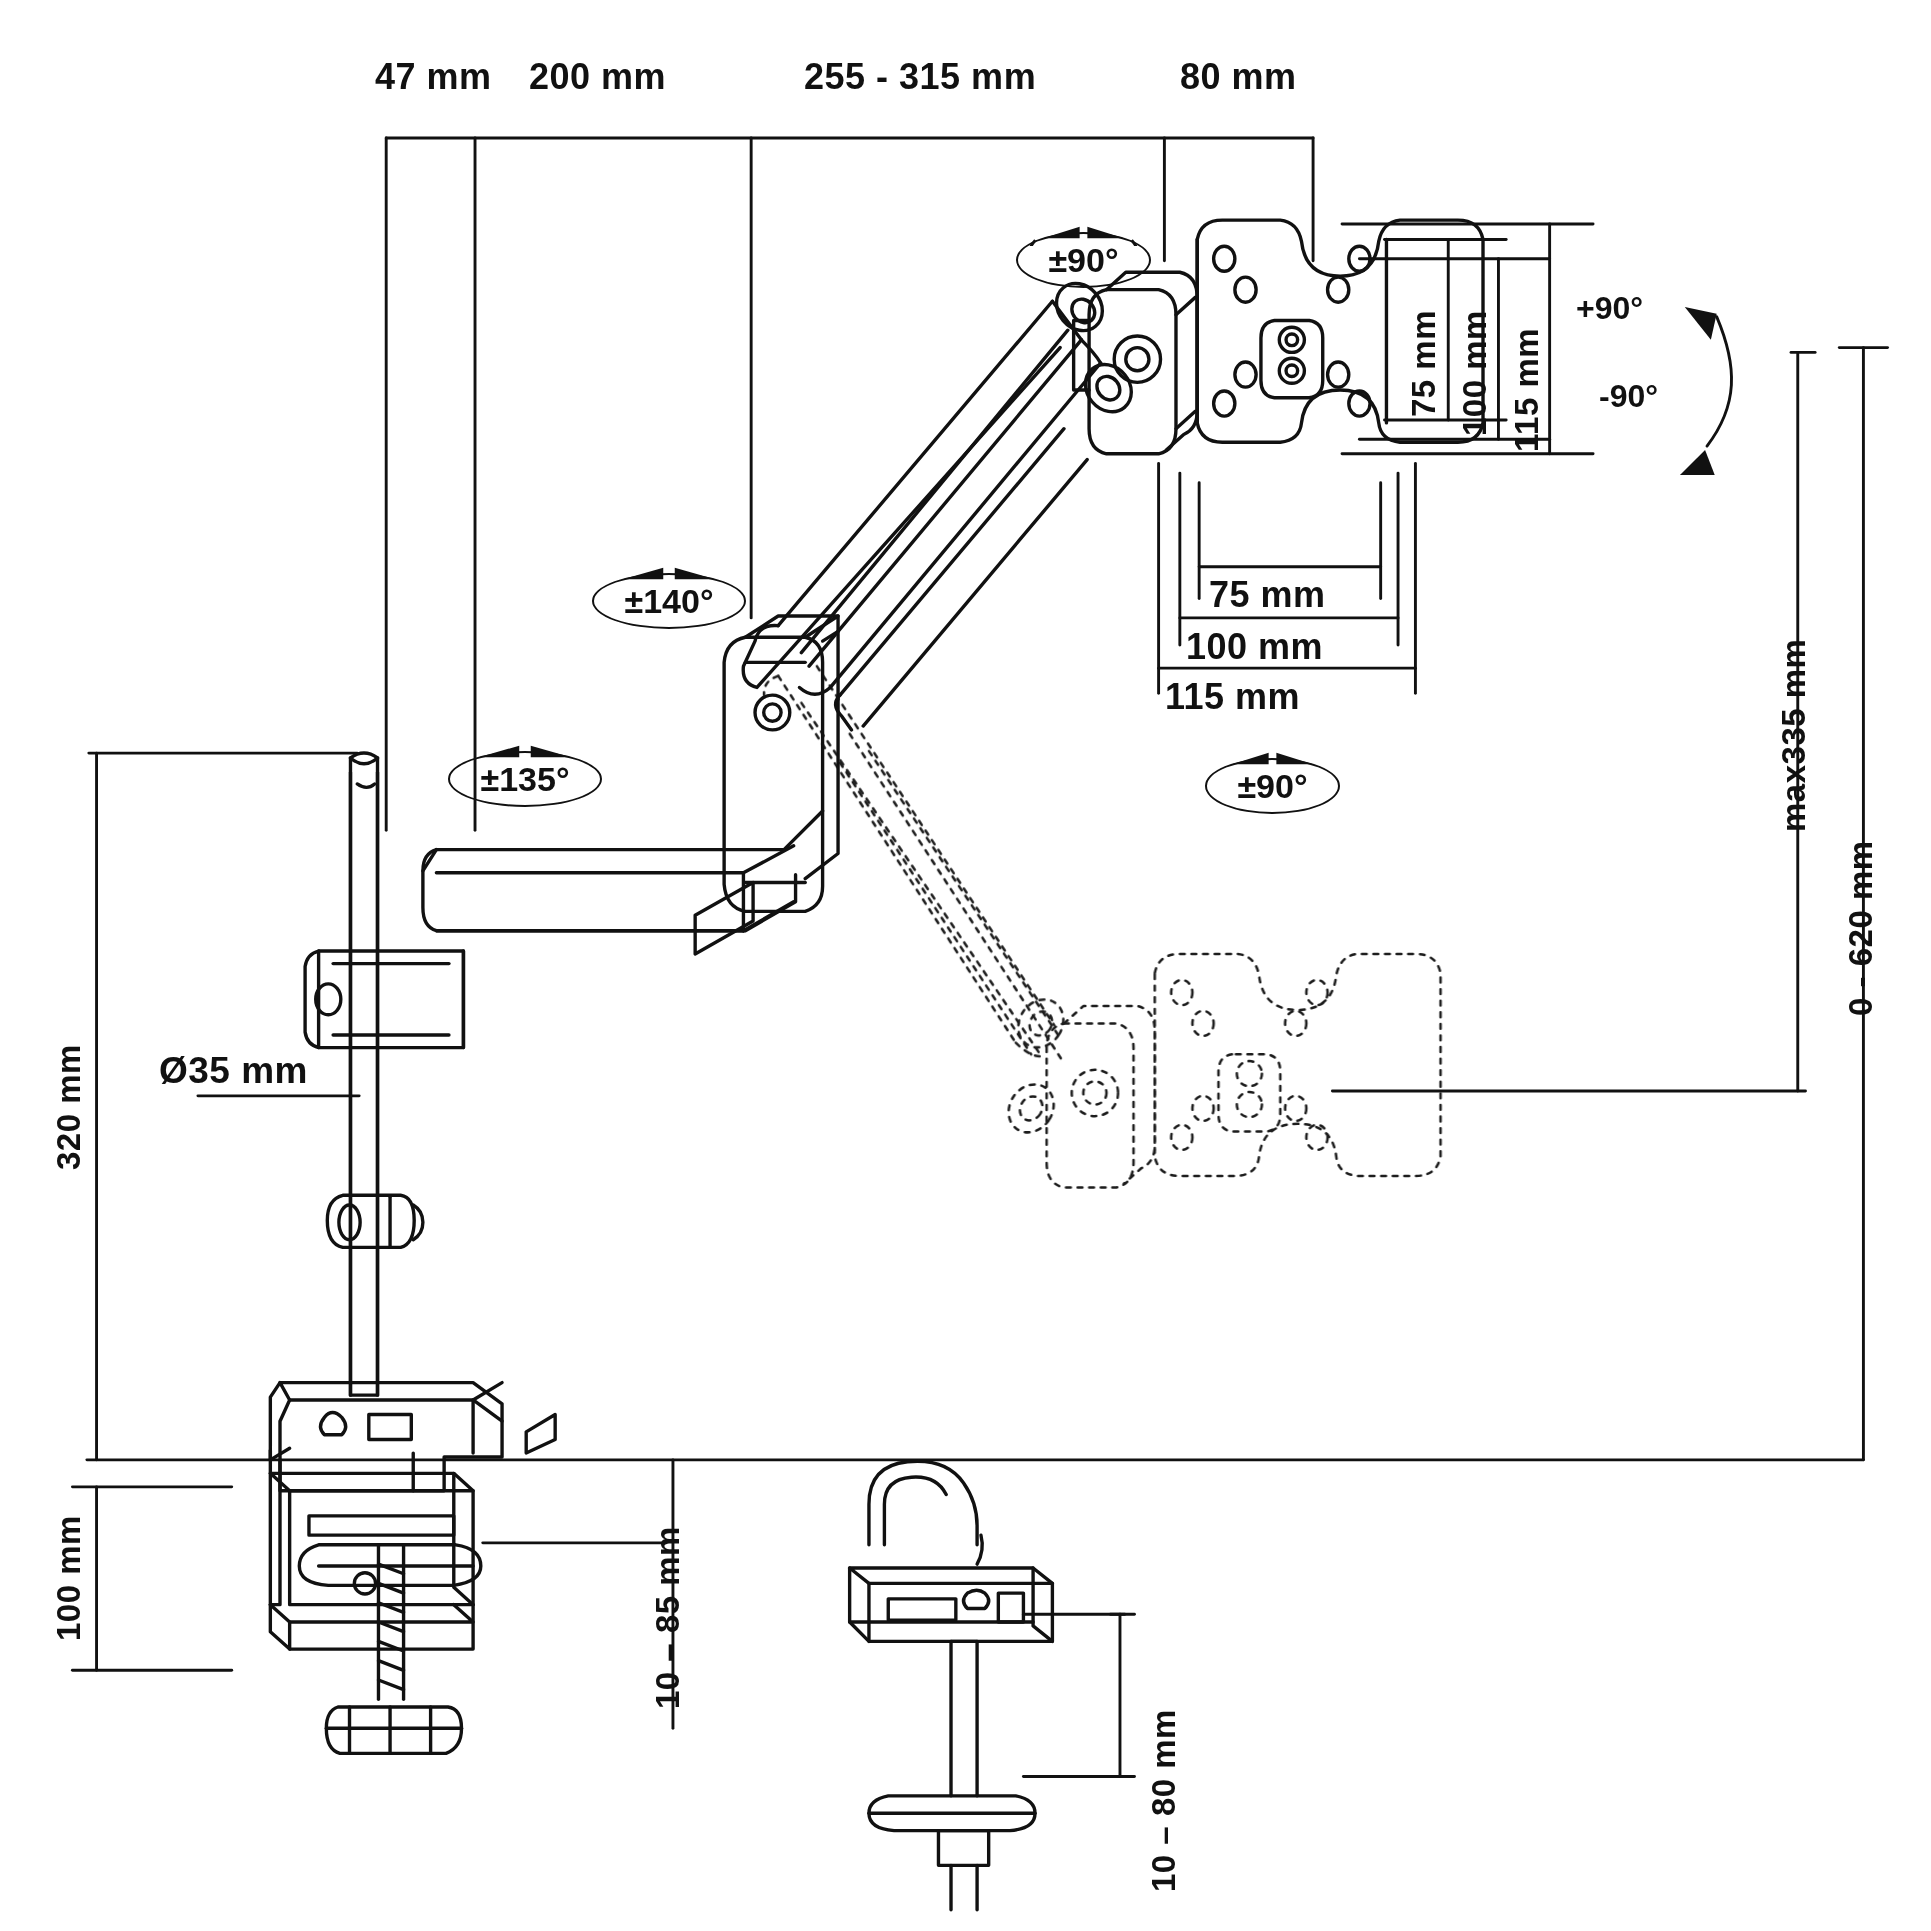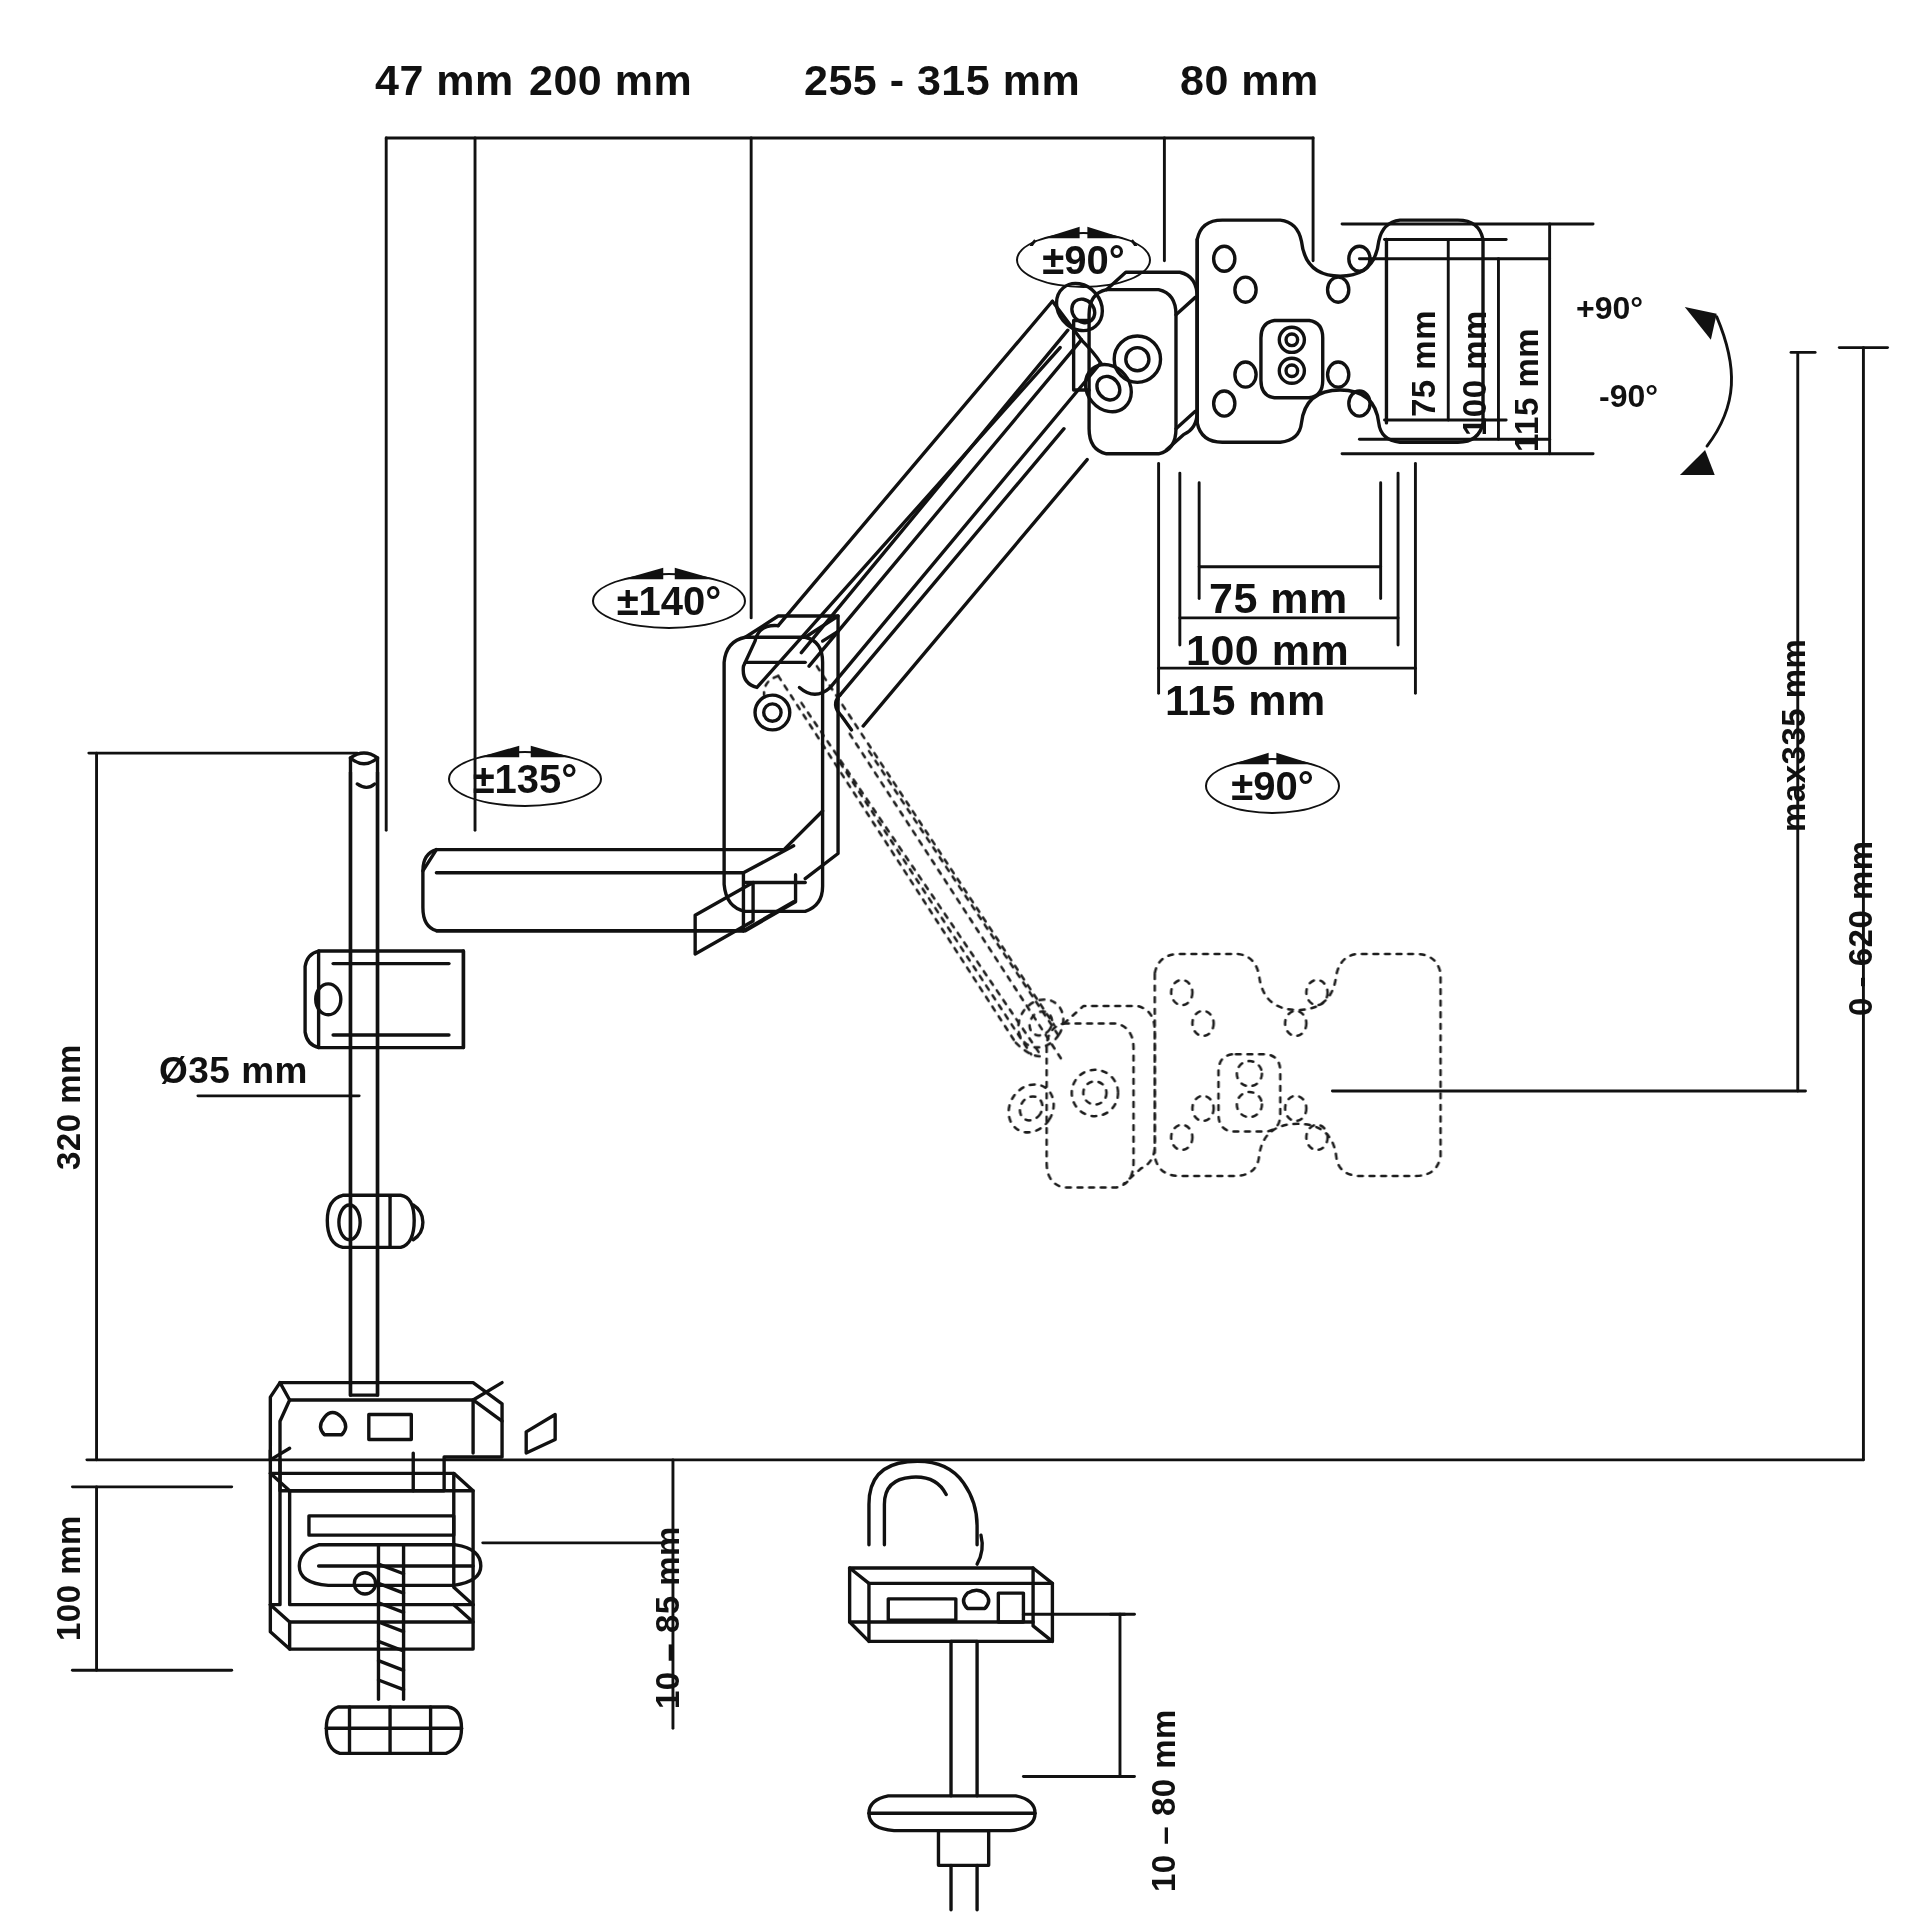--- a/index.html
+++ b/index.html
@@ -1,25 +1,25 @@
 <!DOCTYPE html>
 <html><head>
 <meta charset="utf-8">
 <style>
   html,body{margin:0;padding:0;background:#ffffff;}
   body{width:1931px;height:1931px;overflow:hidden;font-family:"Liberation Sans",sans-serif;}
   #stage{position:relative;width:1931px;height:1931px;background:#fff;}
   svg{display:block;}
   .lbl{position:absolute;font-family:"Liberation Sans",sans-serif;font-weight:bold;color:#111;white-space:nowrap;letter-spacing:0.5px;}
-  .lbl.h{font-size:43px;}
+  .lbl.h{font-size:36px;}
   .lbl.v{font-size:33px;transform-origin:left top;}
   .rot90{transform:rotate(-90deg);}
   .badge{position:absolute;width:135px;height:71px;}
   .badge .cap{position:absolute;left:0;top:15.4px;width:135px;height:56px;border:2.9px solid #111;border-radius:50%/50%;box-sizing:border-box;}
-  .badge .txt{position:absolute;left:0;top:15.4px;width:135px;height:56px;line-height:56px;text-align:center;font-size:40px;font-weight:bold;color:#111;font-family:"Liberation Sans",sans-serif;}
+  .badge .txt{position:absolute;left:0;top:15.4px;width:135px;height:56px;line-height:56px;text-align:center;font-size:34px;font-weight:bold;color:#111;font-family:"Liberation Sans",sans-serif;}
   .badge.w160{width:154px;}
   .badge.w160 .cap,.badge.w160 .txt{width:154px;}
   .tiltlbl{position:absolute;font-size:32px;font-weight:bold;color:#111;}
 </style>
 </head>
 <body>
 
 <div id="stage">
 
   <svg width="1931" height="1931" viewBox="0 0 2000 2000">

